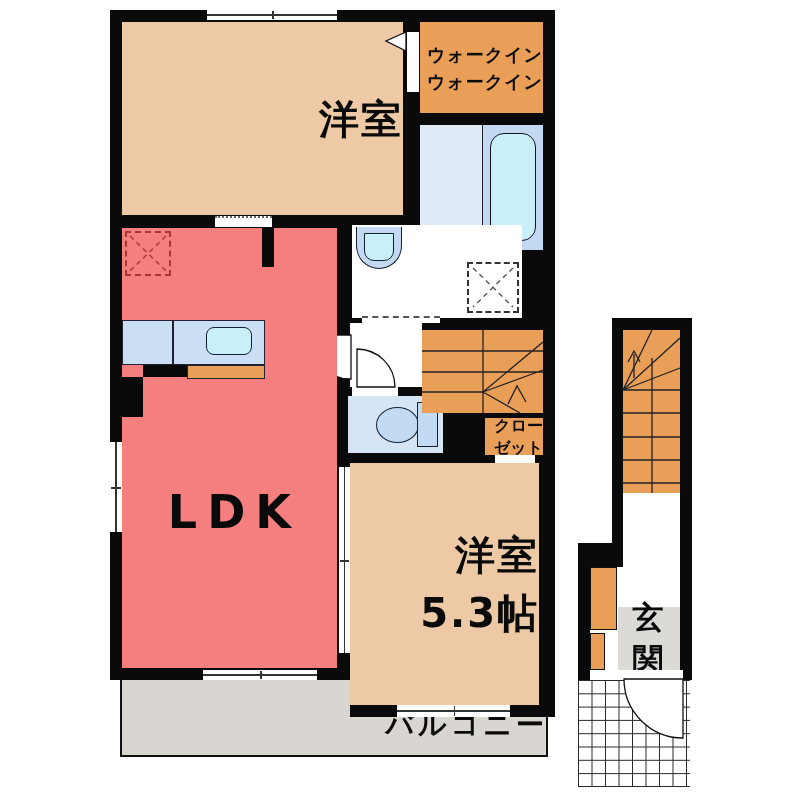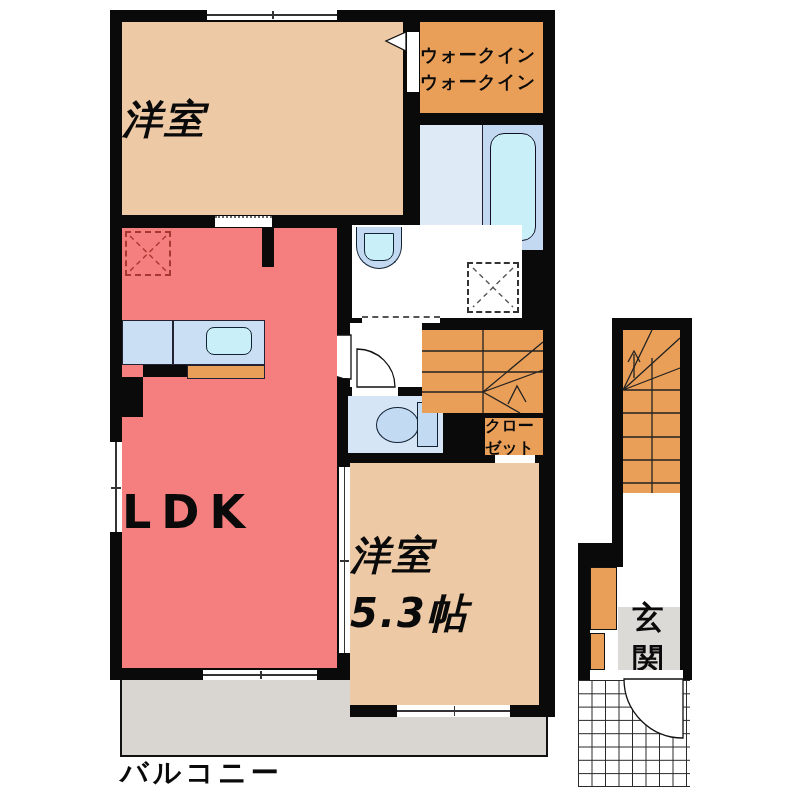--- a/index.html
+++ b/index.html
@@ -1,25 +1,25 @@
 <!DOCTYPE html>
 <html style="--wall: #0a0a0a; --room-beige: #EDC9A6; --accent-orange: #E99F58; --ldk-salmon: #F57E7E; --bath-floor: #DFEAF7; --fixture-blue: #C2D9F1; --water-cyan: #C9EFF9; --toilet-room: #D5E5F6; --toilet-fixture: #C3DAF3; --counter-blue: #CADEF4; --balcony-gray: #D9D5D0; --entrance-gray: #DCDAD6; --fridge-dash: #A5382F;"><head>
 <meta charset="utf-8">
 <style>
   html,body{margin:0;padding:0;background:#fff;}
   #stage{position:relative;width:800px;height:800px;background:#fff;overflow:hidden;
          font-family:"DejaVu Sans","Liberation Sans",sans-serif;font-weight:800;color:#0a0a0a;}
   .abs{position:absolute;}
   .wall{position:absolute;background:var(--wall,#0a0a0a);}
-  .room{position:absolute;display:flex;flex-direction:column;align-items:flex-start;justify-content:center;text-align:center;}
+  .room{position:absolute;display:flex;flex-direction:column;align-items:flex-end;justify-content:center;text-align:center;}
   .beige{background:var(--room-beige,#EDC9A6);}
   .orange{background:var(--accent-orange,#E99F58);}
   .salmon{background:var(--ldk-salmon,#F57E7E);}
   .gray{background:var(--balcony-gray,#D9D5D0);}
-  .lbl-big{font-size:40px;line-height:1.45;letter-spacing:2px;font-style:italic;}
+  .lbl-big{font-size:40px;line-height:1.45;letter-spacing:2px;}
   .lbl-ldk1{font-size:46px;letter-spacing:10px;line-height:1.2;}
   .lbl-ldk2{font-size:44px;letter-spacing:2px;line-height:1.3;}
   .lbl-wic{font-size:18px;line-height:1.5;letter-spacing:1px;}
   .lbl-clo{font-size:16px;line-height:1.35;}
   .lbl-gen{font-size:31px;letter-spacing:2px;}
   .lbl-bal{font-size:28px;letter-spacing:4px;}
   .winh,.winv{position:absolute;background:#fff;}
   .winh .mid{position:absolute;left:0;right:0;top:50%;height:1.5px;margin-top:-1px;background:#333;}
   .winh .tick{position:absolute;left:50%;top:12%;bottom:12%;width:1.5px;background:#333;}
   .winv .mid{position:absolute;top:0;bottom:0;left:50%;width:1.5px;margin-left:-1px;background:#333;}
@@ -33,21 +33,21 @@
 
 <div id="stage">
 
   <div class="wall" style="left:110px;top:10px;width:445px;height:670px;"></div>
   <div class="wall" style="left:340px;top:680px;width:215px;height:37px;"></div>
   <div class="wall" style="left:612px;top:318px;width:80px;height:362px;"></div>
   <div class="wall" style="left:578px;top:543px;width:45px;height:137px;"></div>
 
   <div class="abs gray" style="left:120px;top:680px;width:230px;height:77px;border-left:2px solid #111;border-bottom:2px solid #111;box-sizing:border-box;"></div>
   <div class="abs gray" style="left:350px;top:717px;width:198px;height:40px;border-right:2px solid #111;border-bottom:2px solid #111;box-sizing:border-box;"></div>
-  <div class="room" style="left:120px;top:700px;width:428px;height:50px;margin-top:48px;">
+  <div class="room" style="left:120px;top:700px;width:428px;height:50px;">
     <span class="lbl-bal">バルコニー</span>
   </div>
 
   <div class="room beige" style="left:122px;top:22px;width:281px;height:193px;">
     <span class="lbl-big">洋室</span>
   </div>
 
   <div class="room orange" style="left:420px;top:22px;width:123px;height:91px;">
     <span class="lbl-wic">ウォークイン</span>
     <span class="lbl-wic">ウォークイン</span>

